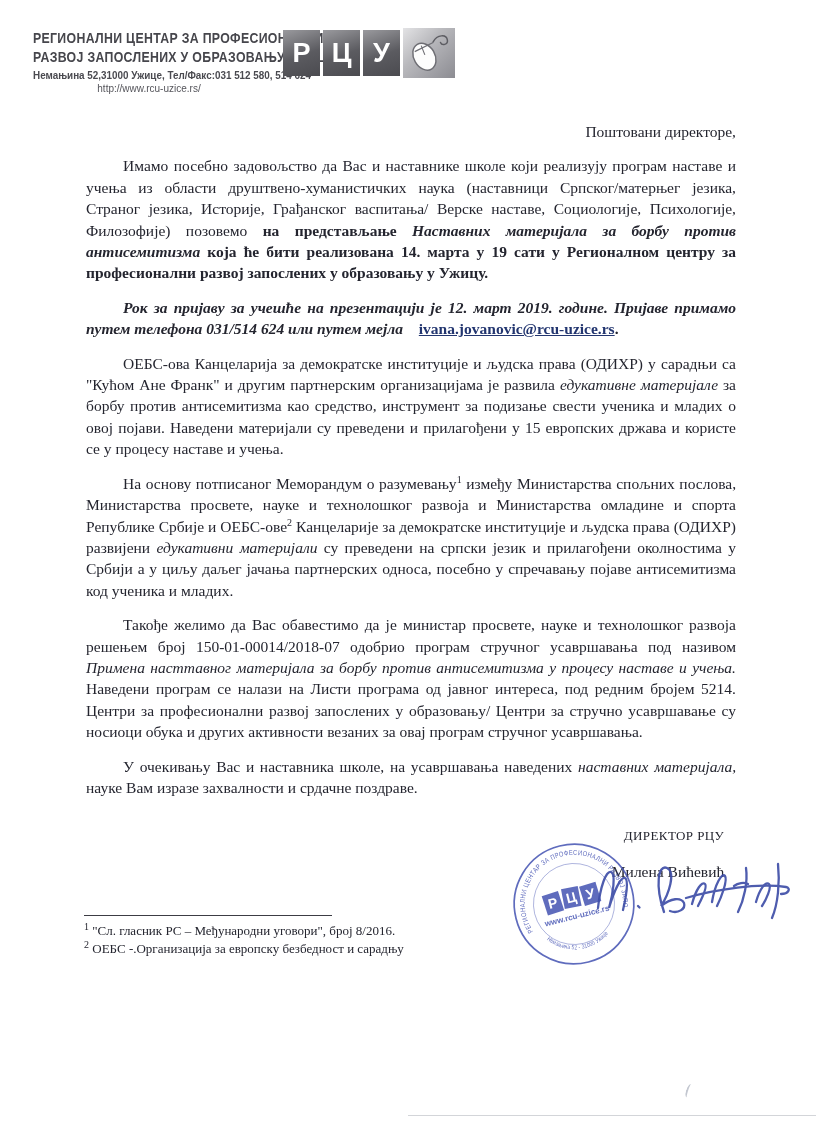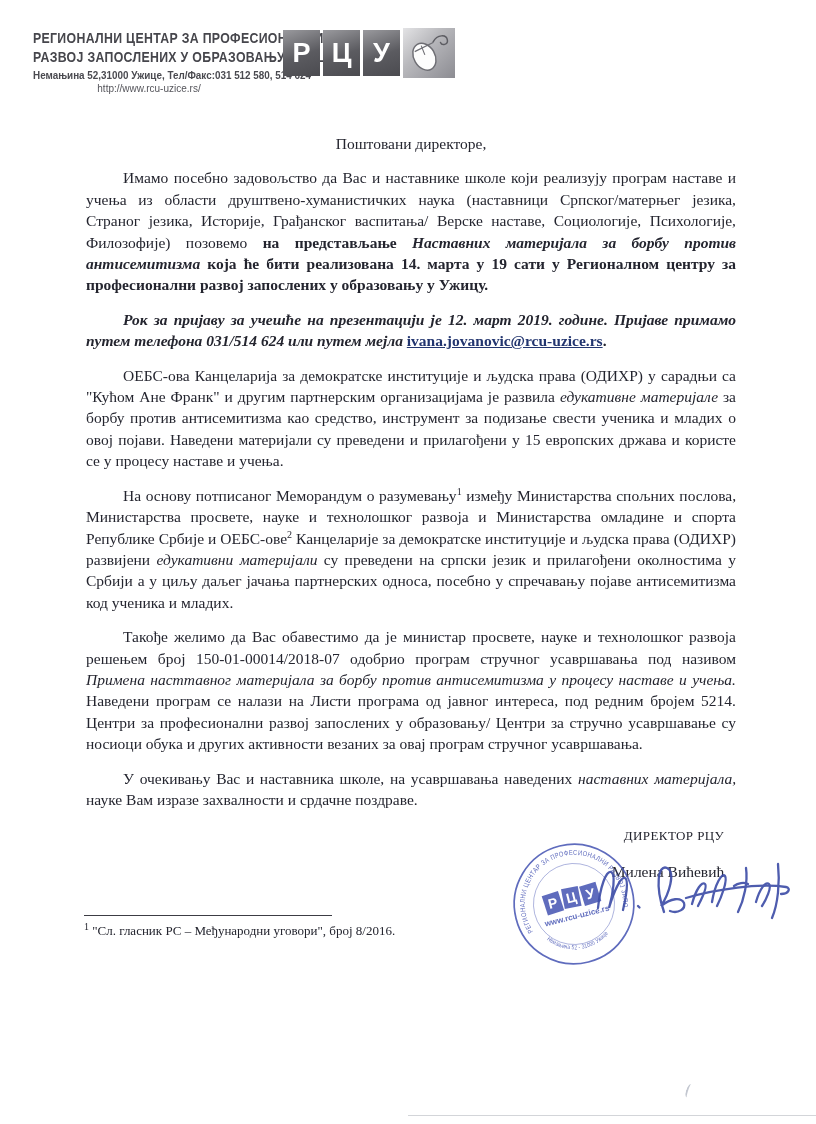--- a/index.html
+++ b/index.html
@@ -32,24 +32,24 @@
     color:#fff; font-family:"Liberation Sans", sans-serif; font-weight:bold; font-size:27px;
   }
   .logo-mouse {
     width:52px; height:50px; margin-top:-2px;
     background:linear-gradient(135deg,#e3e3e5 0%,#b9b9bd 40%,#8c8c92 100%);
     display:flex; align-items:center; justify-content:center;
   }
 
   
   .body-text { position:absolute; left:86px; top:121px; width:650px; font-size:15.5px; line-height:21.4px; text-align:justify; }
-  .salutation { margin:12px; text-align:center; }
+  .salutation { margin:0; text-align:right; }
   .para { margin:13px 0 0 0; text-indent:37px; }
   sup { font-size:10px; line-height:0; }
-  .email-link { text-decoration:underline; color:#22356f; cursor:pointer; }
+  .email-link { text-decoration:underline; color:#22356f; cursor:pointer;margin-left:12px; }
 
   
   .director-title { position:absolute; left:564px; top:828px; width:220px; text-align:center; font-size:13px; letter-spacing:.4px; }
   .director-name  { position:absolute; left:558px; top:863px; width:220px; text-align:center; font-size:15.5px; }
   .stamp { position:absolute; left:510px; top:840px; transform:rotate(-14deg); opacity:.88; }
   .handwritten { position:absolute; left:588px; top:846px; }
 
   
   .fn-rule { position:absolute; left:84px; top:915px; width:248px; height:1px; background:#3c3c44; }
   .footnote { position:absolute; left:84px; width:560px; font-size:13px; line-height:18px; text-align:left; }
@@ -141,17 +141,18 @@
       <path d="M146,40 C150,37 156,36 160,38"></path>
       <path d="M158,22 C160,36 156,54 150,66"></path>
       <path d="M168,56 C172,42 178,35 181,38 C184,41 178,54 174,60"></path>
       <path d="M190,18 C192,36 190,58 184,72"></path>
       <path d="M98,52 C128,43 172,37 198,41 C203,42 201,48 193,48"></path>
     </g>
   </svg>
 
   <div class="fn-rule"></div>
   <div class="footnote fn1"><sup>1</sup><span> "Сл. гласник РС – Међународни уговори", број 8/2016.</span></div>
+  <div class="footnote fn2"><sup>2</sup><span> ОЕБС -.Организација за европску безбедност и сарадњу</span></div>
 
   <div class="scan-line"></div>
   <div class="scan-speck"></div>
 
 </div>
 
 </body></html>

